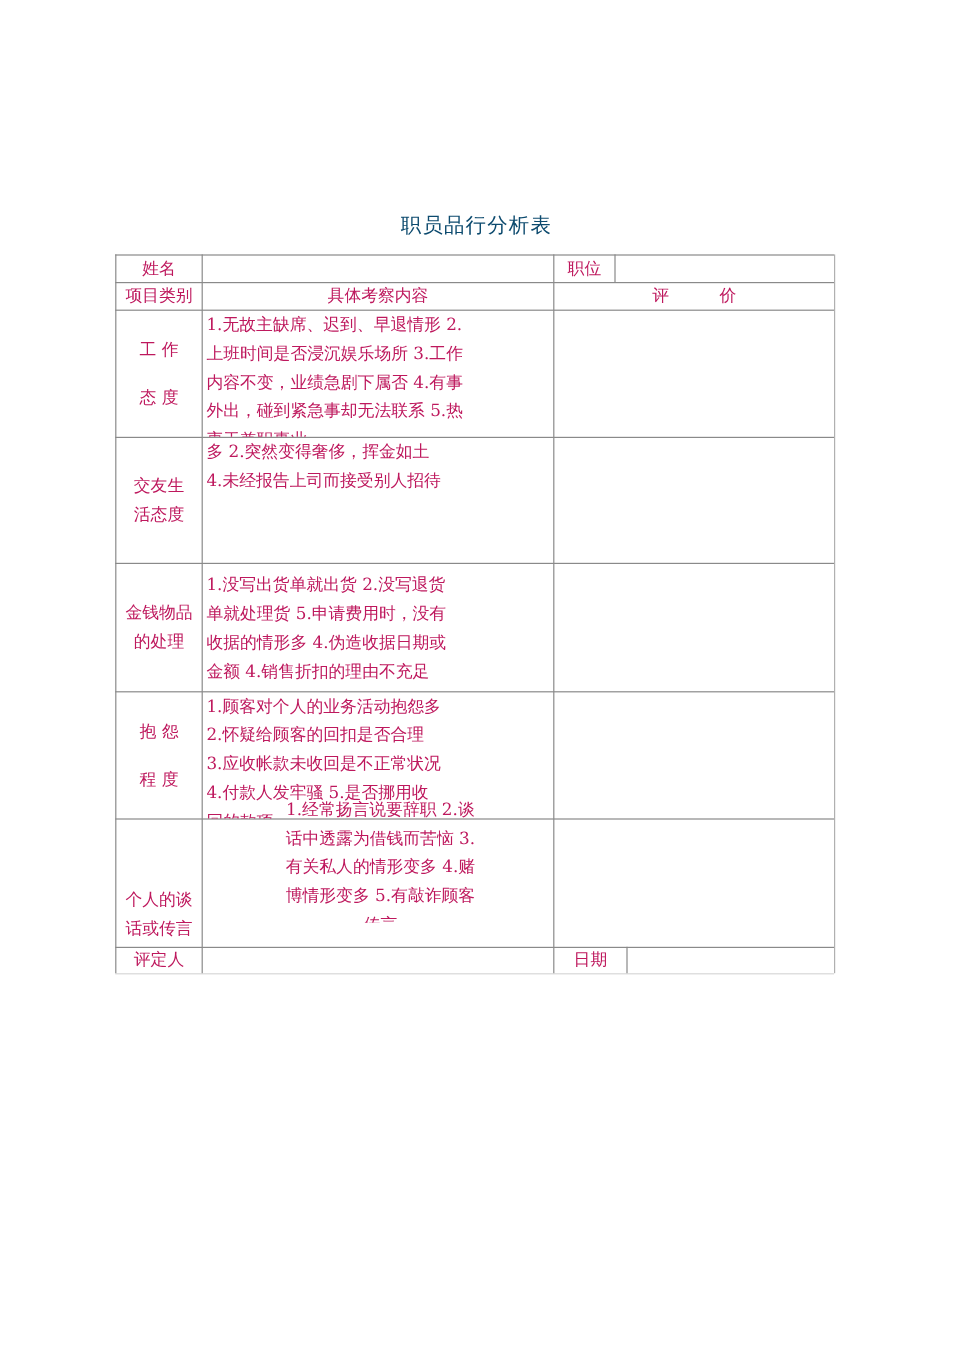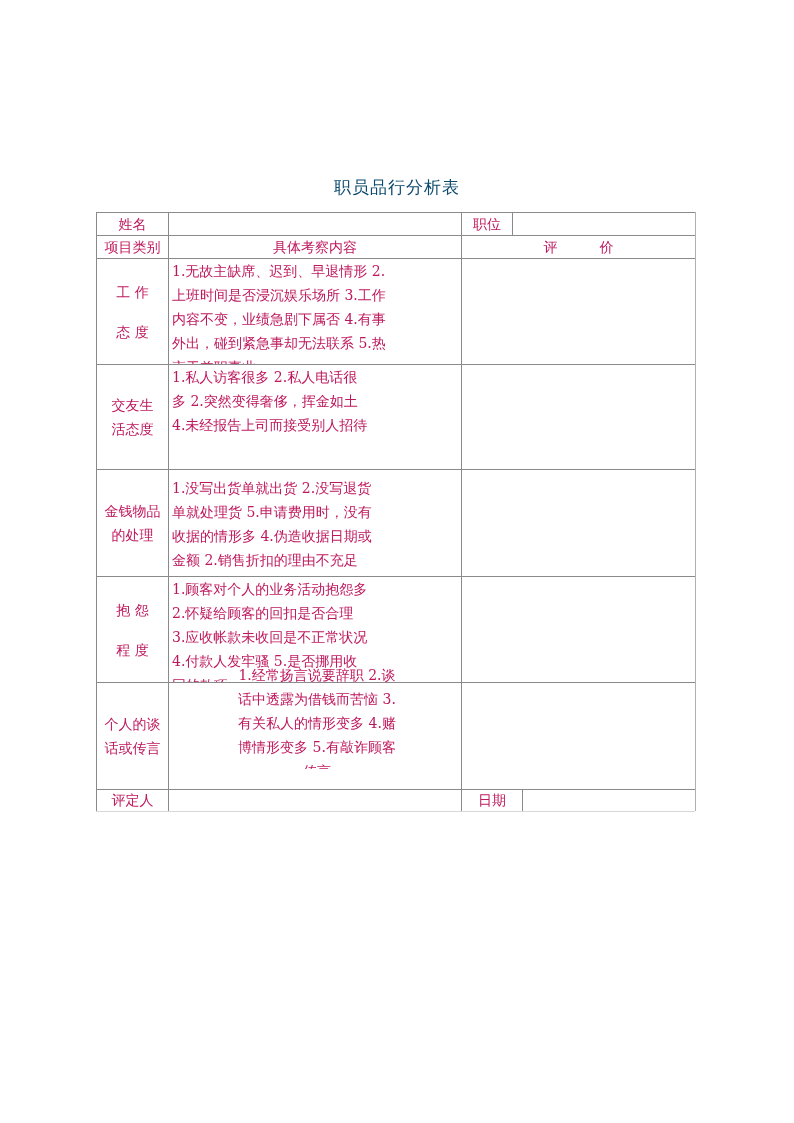--- a/index.html
+++ b/index.html
@@ -68,52 +68,51 @@
   <span class="line">外出，碰到紧急事却无法联系 5.热</span>
   <span class="line">衷于兼职事业</span>
 </div>
 <div class="cell" style="left:462px;top:259px;width:233px;height:105px;"></div>
 
 <div class="cell cat" style="left:97px;top:365px;width:71px;height:104px;line-height:24px;">
   <span>交友生</span>
   <span>活态度</span>
 </div>
 <div class="cell content" style="left:169px;top:365px;width:290px;height:104px;">
-  <span class="line">1.私人访客很多 2.私人电话很</span>
   <span class="line">多 2.突然变得奢侈，挥金如土</span>
   <span class="line">4.未经报告上司而接受别人招待</span>
 </div>
 <div class="cell" style="left:462px;top:365px;width:233px;height:104px;"></div>
 
 <div class="cell cat" style="left:97px;top:470px;width:71px;height:106px;line-height:24px;">
   <span>金钱物品</span>
   <span>的处理</span>
 </div>
 <div class="cell content" style="left:169px;top:476px;width:290px;height:100px;">
   <span class="line">1.没写出货单就出货 2.没写退货</span>
   <span class="line">单就处理货 5.申请费用时，没有</span>
   <span class="line">收据的情形多 4.伪造收据日期或</span>
-  <span class="line">金额 2.销售折扣的理由不充足</span>
+  <span class="line">金额 4.销售折扣的理由不充足</span>
 </div>
 <div class="cell" style="left:462px;top:470px;width:233px;height:106px;"></div>
 
 <div class="cell cat" style="left:97px;top:577px;width:71px;height:105px;line-height:40px;">
   <span>抱 怨</span>
   <span>程 度</span>
 </div>
 <div class="cell content" style="left:169px;top:577px;width:290px;height:105px;">
   <span class="line">1.顾客对个人的业务活动抱怨多</span>
   <span class="line">2.怀疑给顾客的回扣是否合理</span>
   <span class="line">3.应收帐款未收回是不正常状况</span>
   <span class="line">4.付款人发牢骚 5.是否挪用收</span>
   <span class="line">回的款项</span>
 </div>
 <div class="cell" style="left:462px;top:577px;width:233px;height:105px;"></div>
 
-<div class="cell cat" style="left:97px;top:683px;width:71px;height:106px;line-height:24px;">
+<div class="cell cat" style="left:97px;top:709px;width:71px;height:106px;line-height:24px;">
   <span>个人的谈</span>
   <span>话或传言</span>
 </div>
 <div class="cell content" style="left:169px;top:663px;width:290px;height:106px;text-align:center;">
   <span class="line">1.经常扬言说要辞职 2.谈</span>
   <span class="line">话中透露为借钱而苦恼 3.</span>
   <span class="line">有关私人的情形变多 4.赌</span>
   <span class="line">博情形变多 5.有敲诈顾客</span>
   <span class="line">传言</span>
 </div>

